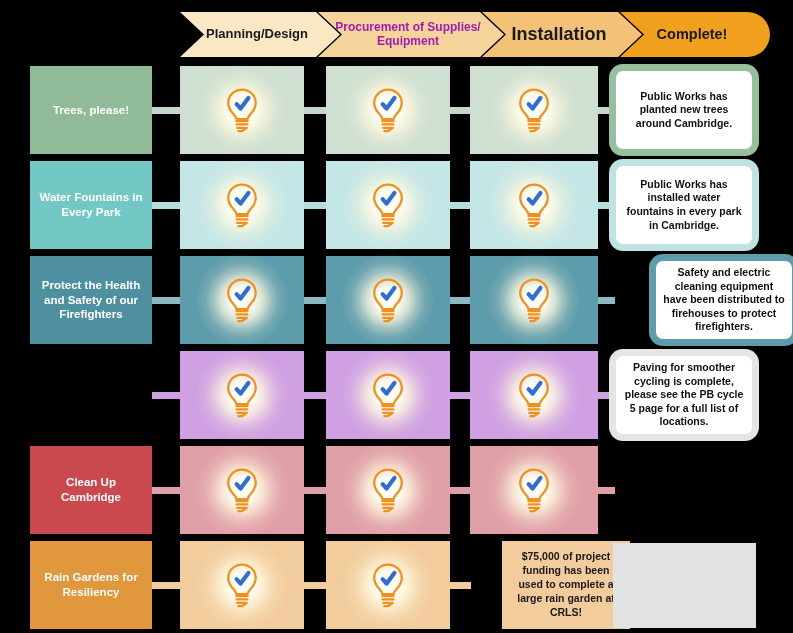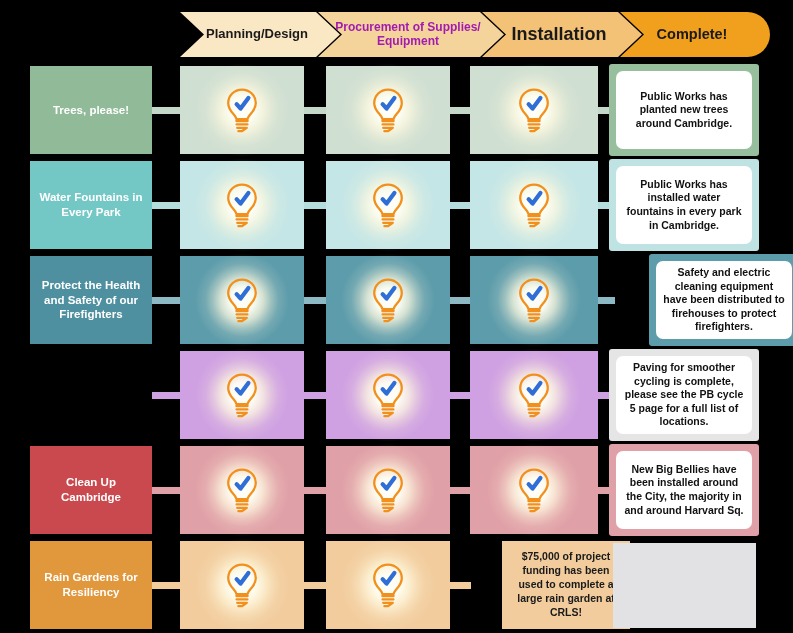--- a/index.html
+++ b/index.html
@@ -138,21 +138,21 @@
     padding: 0 7px;
   }
 
   
   .callout {
     position: absolute;
     left: 609px;
     top: -2px;
     width: 150px;
     height: 92px;
-    border-radius: 3px;
+    border-radius: 14px;
     padding: 7px;
   }
   .callout-inner {
     width: 100%;
     height: 100%;
     background: #ffffff;
     border-radius: 7px;
     display: flex;
     align-items: center;
     justify-content: center;
@@ -458,25 +458,20 @@
     <path d="M17 2.6 C9.2 2.6 3.2 8.6 3.2 16.0 C3.2 21.0 5.8 24.2 8.4 27.0
              C10.2 29.0 11.3 30.4 11.6 32.2 L22.4 32.2 C22.7 30.4 23.8 29.0 25.6 27.0
              C28.2 24.2 30.8 21.0 30.8 16.0 C30.8 8.6 24.8 2.6 17 2.6 Z" fill="none" stroke="#f2901e" stroke-width="2.3" stroke-linejoin="round"></path>
     <line x1="11.4" y1="34.0" x2="22.6" y2="34.0" stroke="#f2901e" stroke-width="2.3" stroke-linecap="round"></line>
     <line x1="11.6" y1="37.4" x2="22.4" y2="37.4" stroke="#f2901e" stroke-width="2.3" stroke-linecap="round"></line>
     <path d="M12.2 40.8 L21.8 40.8 L16.8 44.2 L13.4 44.2" fill="none" stroke="#f2901e" stroke-width="2.3" stroke-linejoin="round" stroke-linecap="round"></path>
     <path d="M11.6 17.2 L15.6 21.6 L23.4 11.0" fill="none" stroke="#2f6ed6" stroke-width="4.2" stroke-linecap="round" stroke-linejoin="round"></path>
   </svg>
         </div>
       </div>
-      <div class="callout" style="background: rgb(224, 160, 167);">
-        <div class="callout-inner">
-          <span class="callout-text">New Big Bellies have been installed around the City, the majority in and around Harvard Sq.</span>
-        </div>
-      </div>
     </div>
     <div class="prow" style="top: 541px;">
       <div class="connector conn1" style="background: rgb(242, 204, 157);"></div>
       <div class="connector conn2" style="background: rgb(242, 204, 157);"></div>
       <div class="connector conn3" style="background: rgb(242, 204, 157);"></div>
       <div class="cell label-cell" style="background: rgb(225, 151, 60);">
         <span>Rain Gardens for Resiliency</span>
       </div>
       <div class="cell stage-cell c2" style="background: rgb(242, 204, 157);">
         <div class="bulb-wrap">

